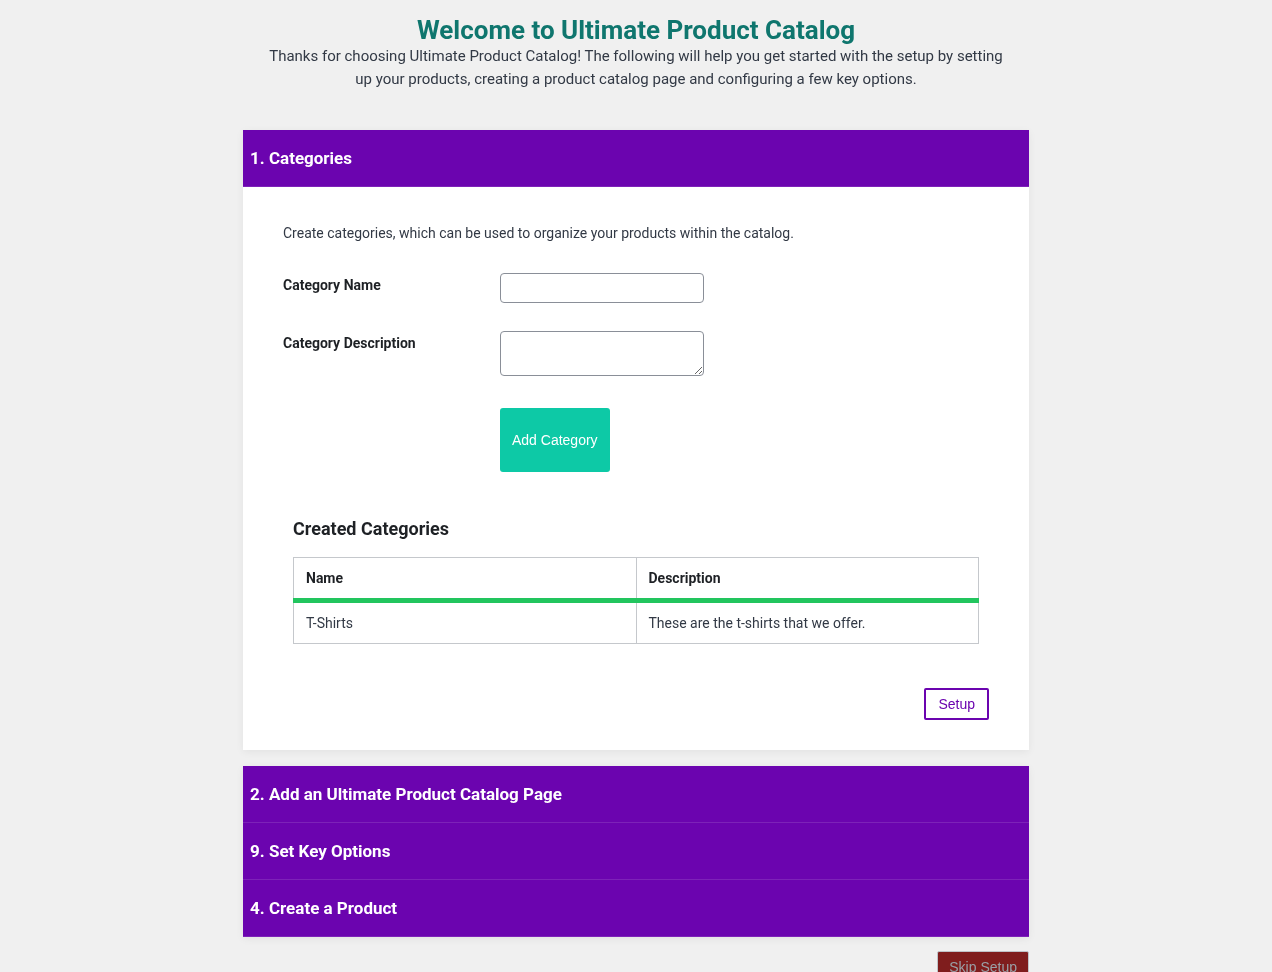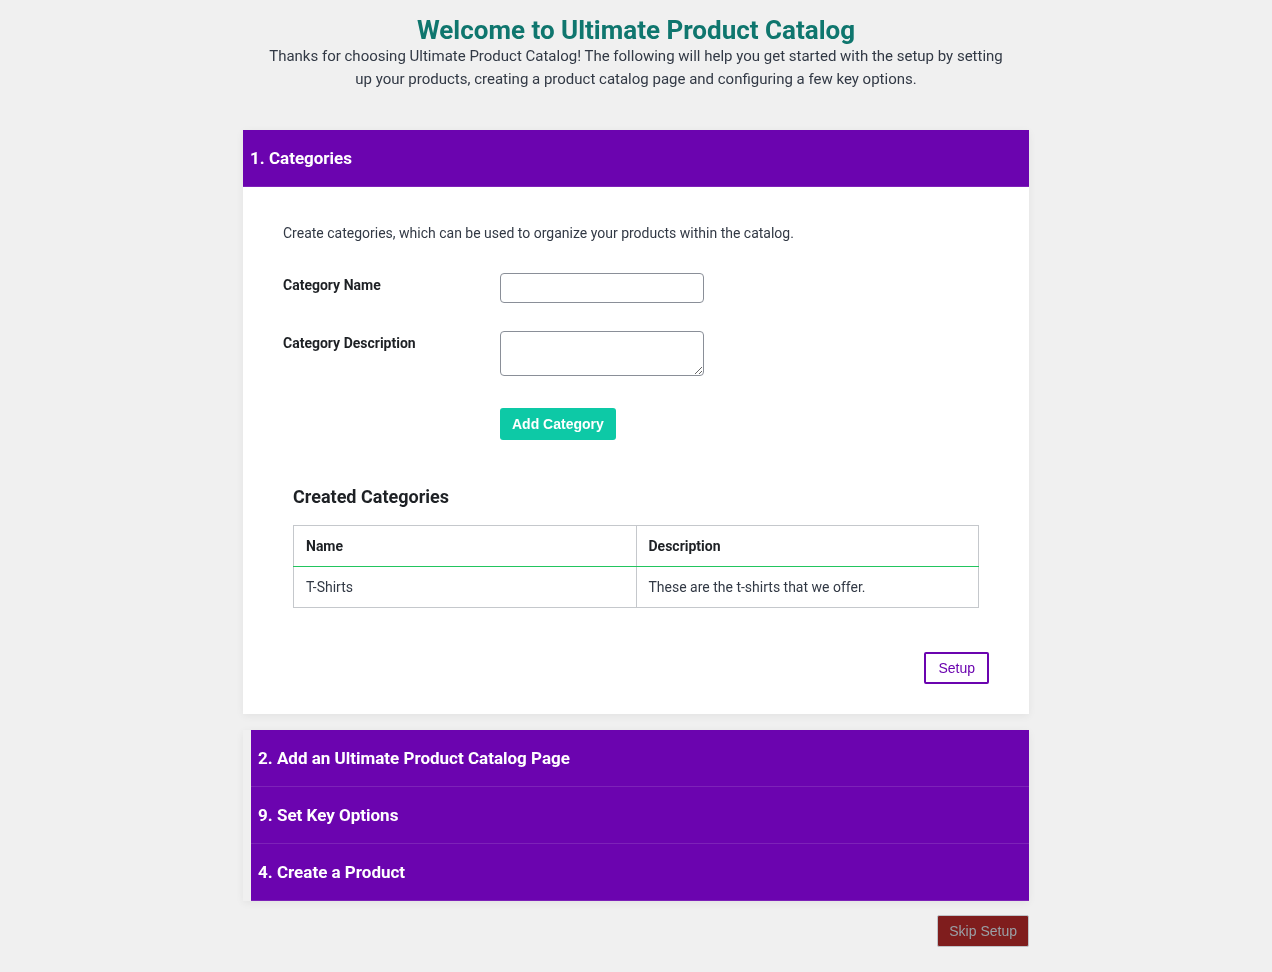--- a/index.html
+++ b/index.html
@@ -40,21 +40,20 @@
     .step-header {
       background: #6b04af;
       color: #fff;
       font-size: 17px;
       font-weight: 700;
       padding: 18px 7px;
       border-bottom: 1px solid rgba(255,255,255,0.12);
     }
     .step-header.collapsed {
       margin-bottom: 0;
-      margin-left: 8px;
     }
     .step-body {
       padding: 38px 40px 30px 40px;
     }
     .step-desc {
       font-size: 14px;
       color: #323945;
       margin-bottom: 32px;
     }
     .form-row {
@@ -95,43 +94,43 @@
       font-family: inherit;
       resize: both;
       background: #fff;
     }
     .btn-add {
       background: #0dc9a6;
       color: #fff;
       border: none;
       border-radius: 3px;
       font-size: 14px;
-      font-weight: 700;
-      padding: 8px 12px;
+      font-weight: 400;
+      padding: 24px 12px;
       cursor: pointer;
     }
     .created-section {
       padding: 10px 10px 0 10px;
     }
     .created-title {
       font-size: 18px;
       font-weight: 700;
       color: #1e2125;
       margin-bottom: 18px;
     }
     .cat-table {
       width: 100%;
       border-collapse: collapse;
       border: 1px solid #c5c8cc;
     }
     .cat-table th, .cat-table td {
       text-align: left;
       padding: 12px 12px;
       font-size: 14px;
-      border-bottom: 1px solid #22c55e;
+      border-bottom: 5px solid #22c55e;
     }
     .cat-table th {
       font-weight: 700;
       color: #1e2125;
     }
     .cat-table td {
       color: #323945;
     }
     .cat-table .col-name {
       width: 50%;

